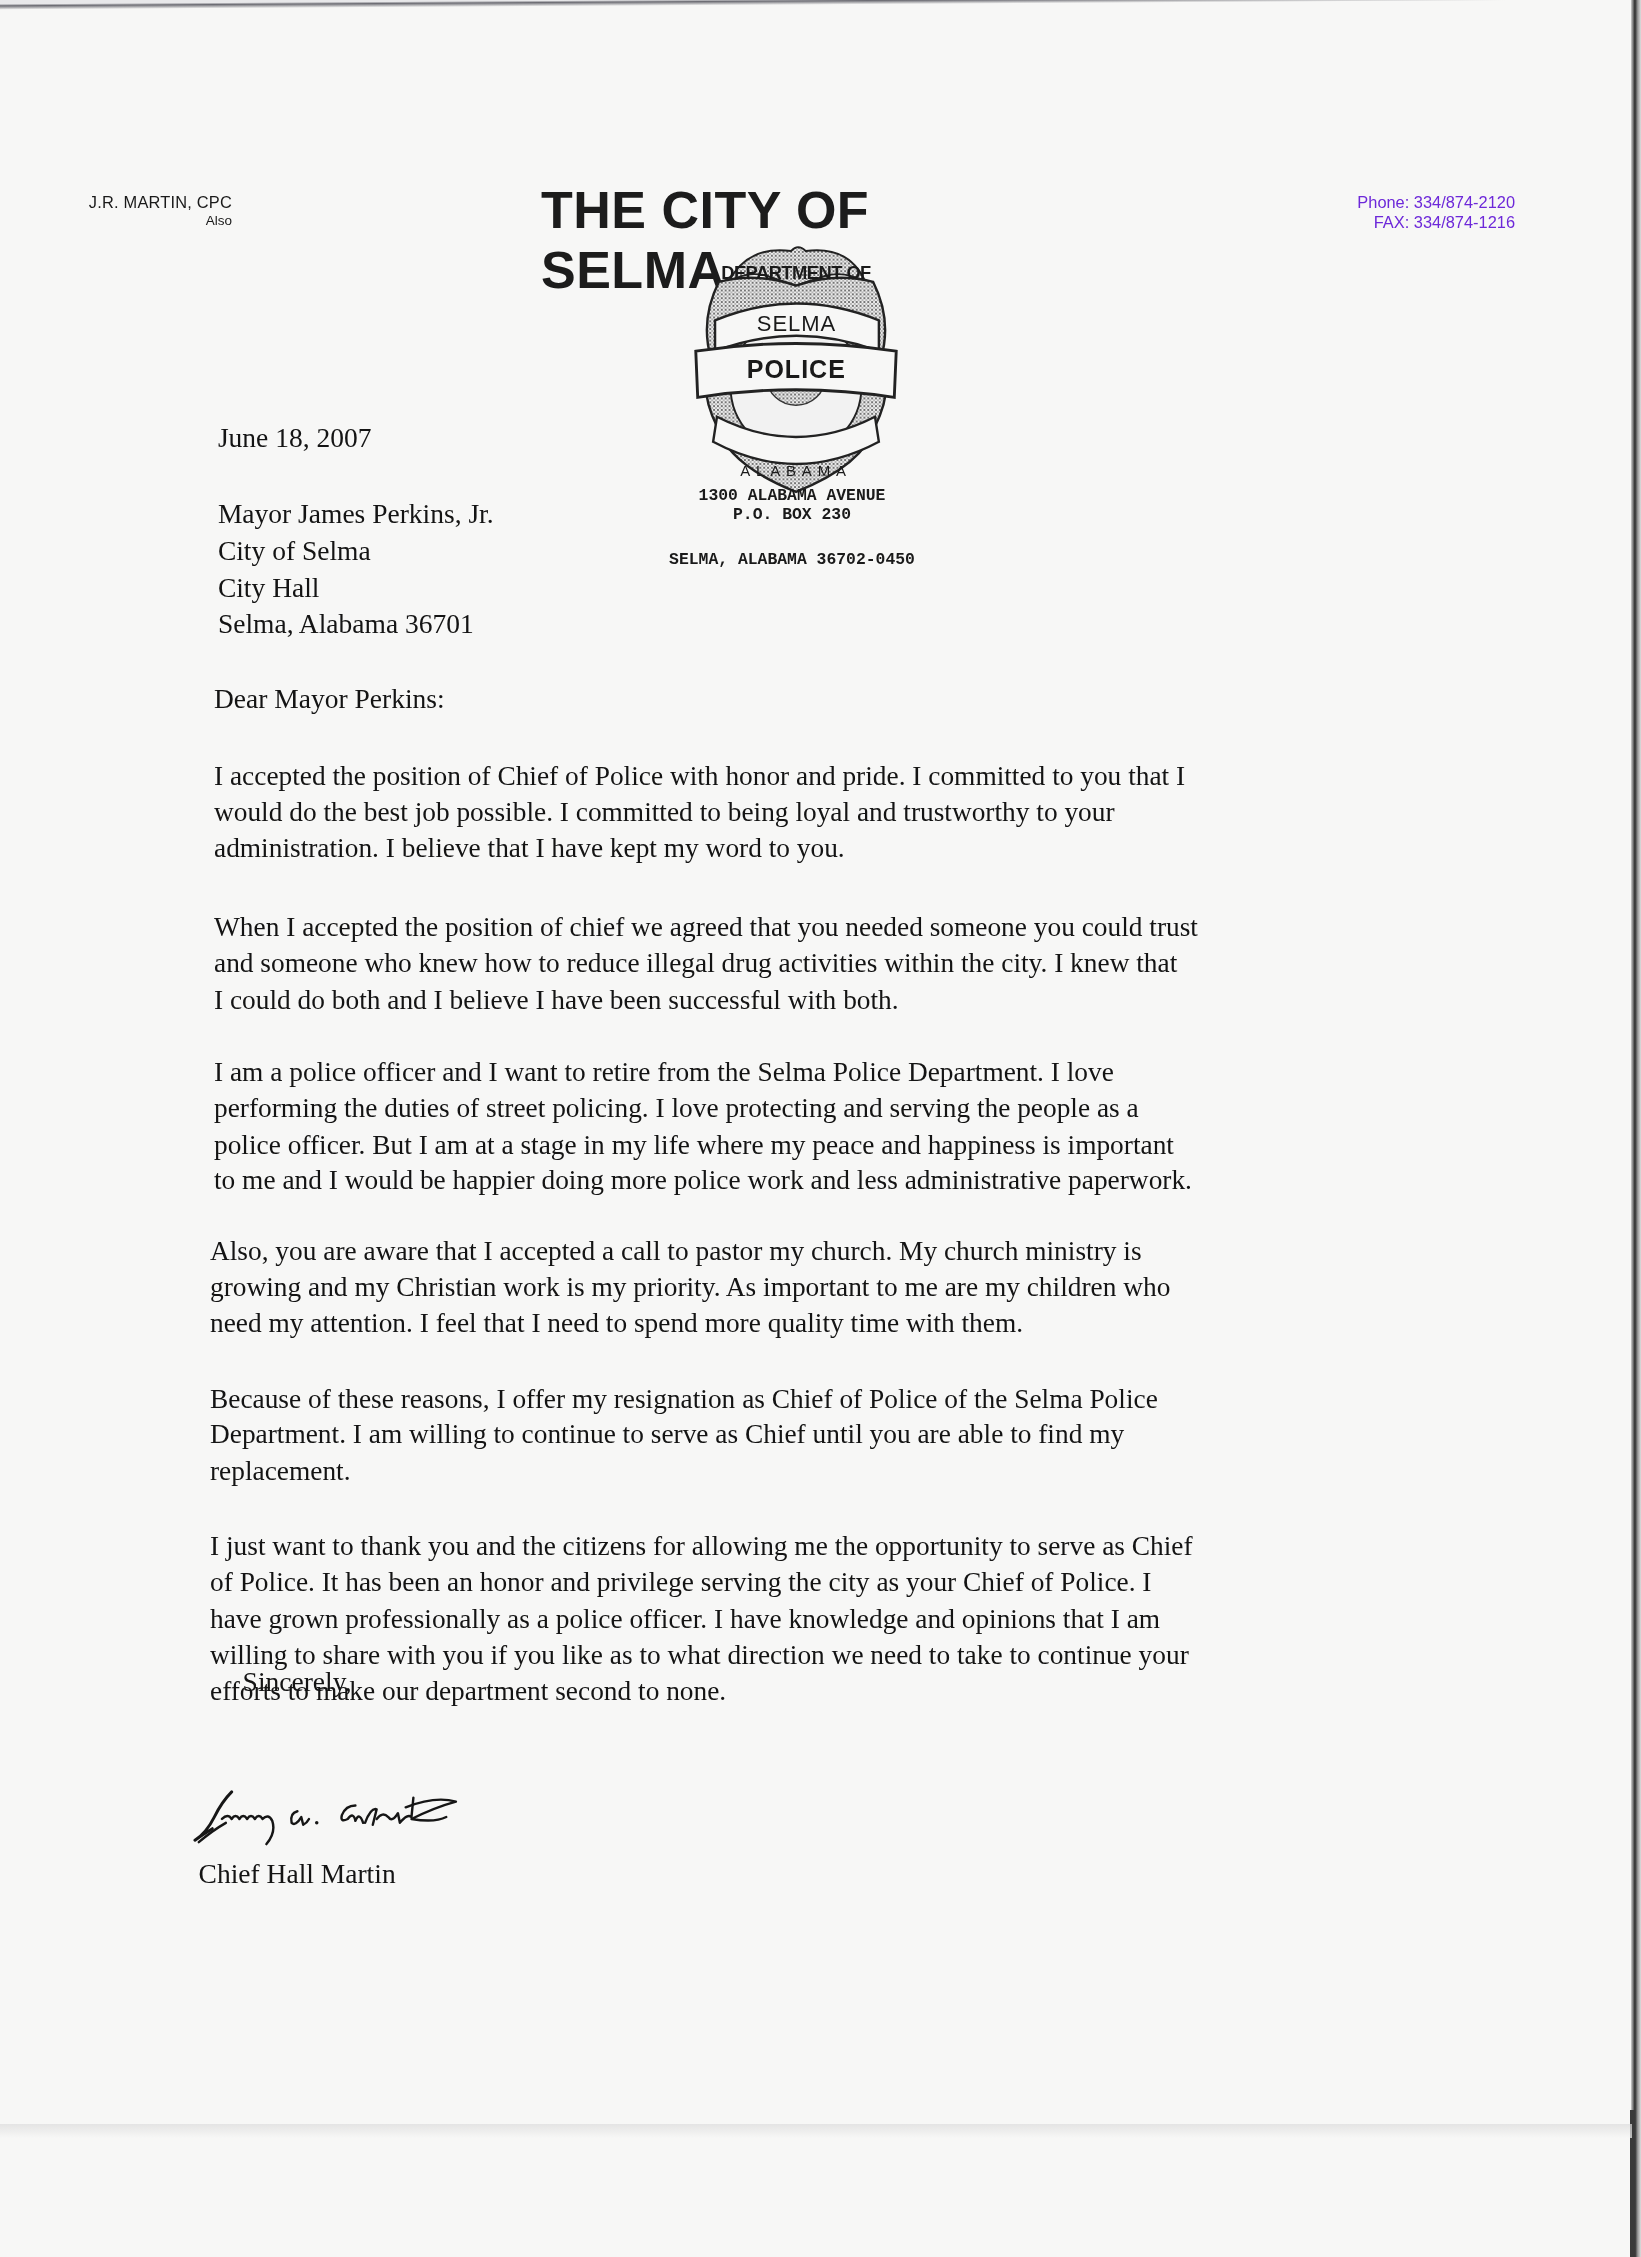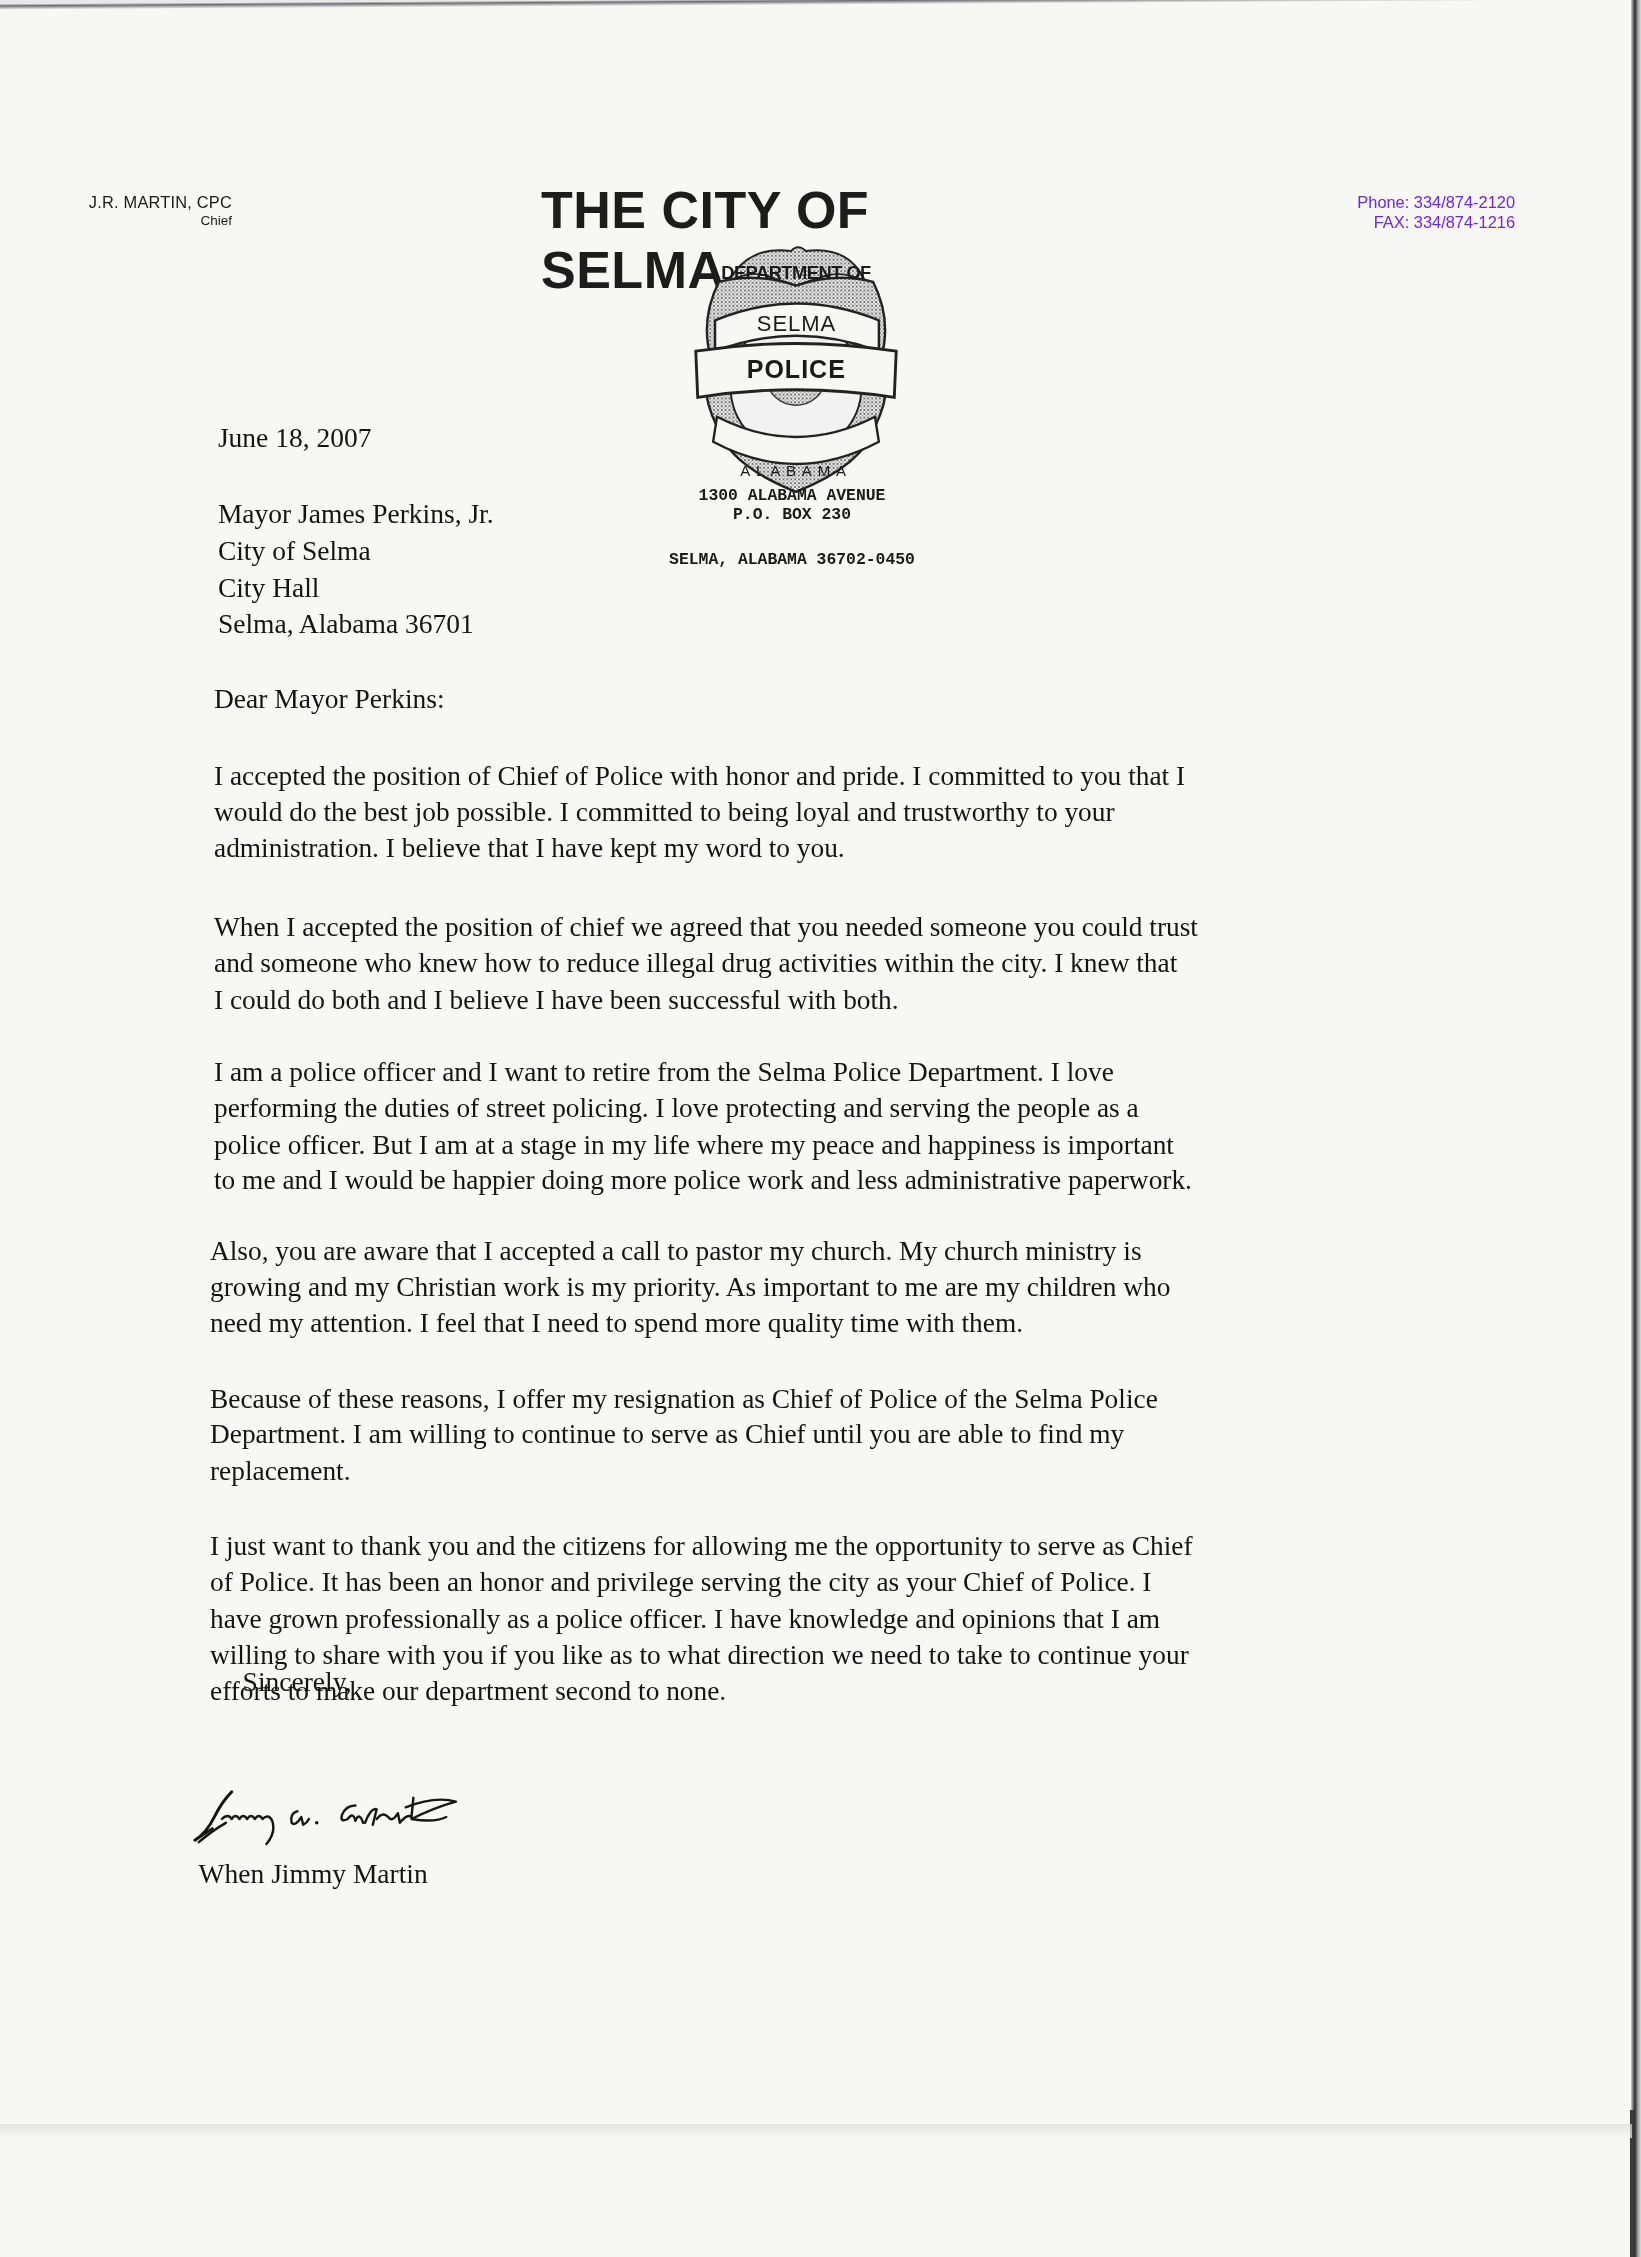--- a/index.html
+++ b/index.html
@@ -63,21 +63,21 @@
 </head>
 <body>
 
 <div class="scan-top-edge"></div>
 <div class="scan-right-edge"></div>
 <div class="scan-right-edge-lower"></div>
 <div class="scan-bottom-shadow"></div>
 
 <div class="lh-left">
   <div class="name">J.R. MARTIN, CPC</div>
-  <div class="role">Chief</div>
+  <div class="role">Also</div>
 </div>
 
 <div class="lh-title">THE CITY OF SELMA</div>
 
 <div class="lh-right">
   <div>Phone: 334/874-2120</div>
   <div>FAX: 334/874-1216</div>
 </div>
 
 <div class="badge">
@@ -158,21 +158,21 @@
 
   <div class="para">
     <div class="line" style="top:1529px; left:-3.9px;">I just want to thank you and the citizens for allowing me the opportunity to serve as Chief</div>
     <div class="line" style="top:1565px; left:-3.9px;">of Police.  It has been an honor and privilege serving the city as your Chief of Police.  I</div>
     <div class="line" style="top:1602px; left:-3.9px;">have grown professionally as a police officer.  I have knowledge and opinions that I am</div>
     <div class="line" style="top:1638px; left:-3.9px;">willing to share with you if you like as to what direction we need to take to continue your</div>
     <div class="line" style="top:1674px; left:-3.9px;">efforts to make our department second to none.</div>
   </div>
 
   <div class="line" style="top:1665px; left:-15.4px;margin-left:44px;">Sincerely,</div>
-  <div class="line" style="top:1857px; left:-15.4px;">When Jimmy Martin</div>
+  <div class="line" style="top:1857px; left:-15.4px;">Chief Hall Martin</div>
 </div>
 
 <div class="signature">
   <svg width="406" height="68" viewBox="0 0 420 70" xmlns="http://www.w3.org/2000/svg" fill="none" stroke="#161616" stroke-linecap="round" stroke-linejoin="round">
 
     <path d="M40 8 Q30 18 22 34 Q14 50 2 58 Q10 52 20 46" stroke-width="3"></path>
     <path d="M6 60 Q20 48 34 40" stroke-width="2.5"></path>
 
     <path d="M30 36 Q36 30 40 36 Q44 30 48 36 Q52 30 56 36 Q60 30 64 36 Q68 30 72 36 Q78 30 82 38 Q86 50 76 62" stroke-width="2.5"></path>
 

